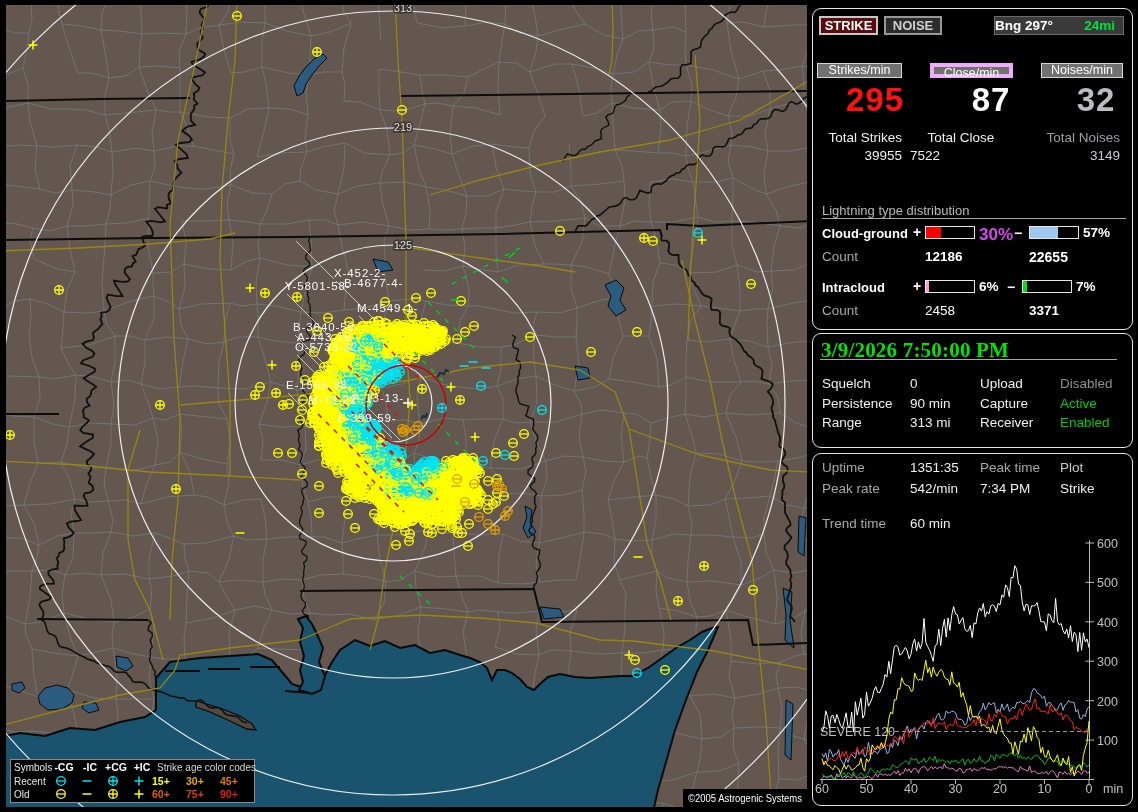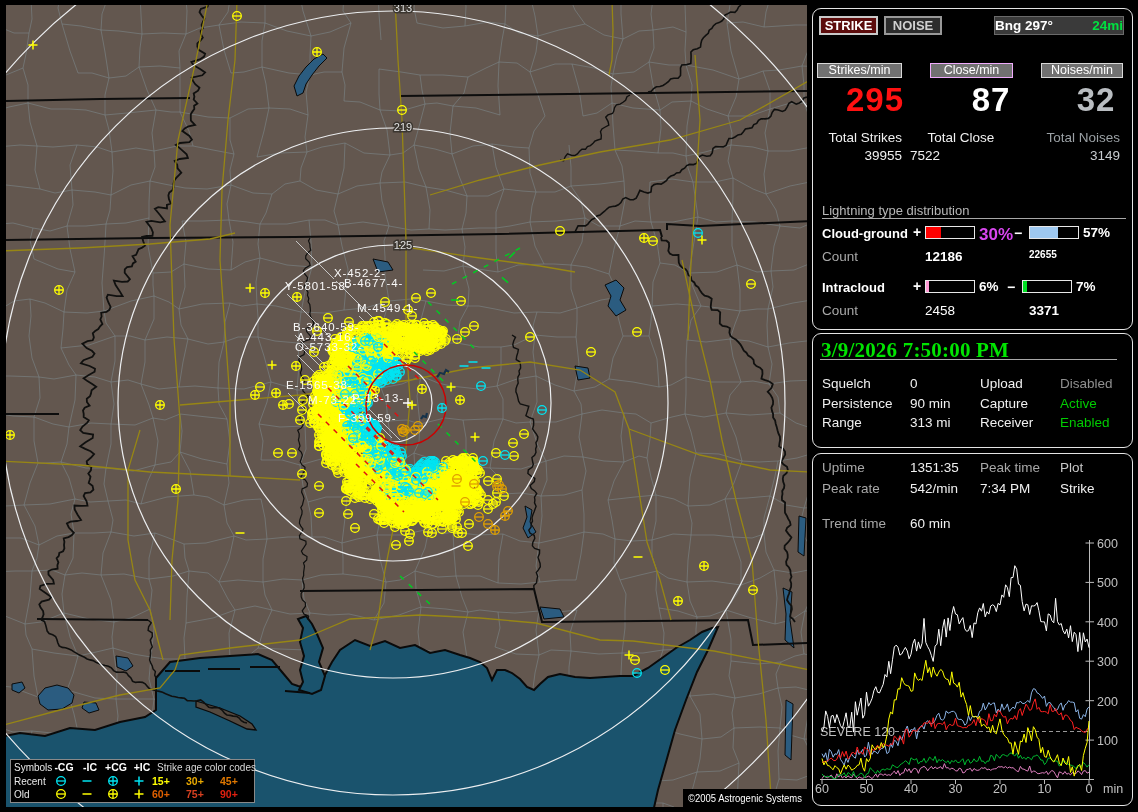--- a/index.html
+++ b/index.html
@@ -3027,24 +3027,24 @@
 </g>
 <rect x="683" y="789" width="124" height="18" fill="#000"></rect>
 <text x="688" y="802" font-size="11" fill="#fff" textLength="114" lengthAdjust="spacingAndGlyphs">©2005 Astrogenic Systems</text>
 </svg>
 
 <div class="panel" style="top:8px;height:322px"></div>
 <div class="panel" style="top:333px;height:115px"></div>
 <div class="panel" style="top:453px;height:353px"></div>
 <div style="position:absolute;left:819px;top:16px;width:59px;height:19px;background:#5c0c0c;border:2px solid #c8c8c8;color:#fff;font-weight:bold;font-size:13px;text-align:center;line-height:15px">STRIKE</div>
 <div style="position:absolute;left:884px;top:16px;width:58px;height:19px;background:#2c2c2c;border:2px solid #989898;color:#d0d0d0;font-weight:bold;font-size:13px;text-align:center;line-height:15px">NOISE</div>
-<div style="position:absolute;left:994px;top:16px;width:130px;height:19px;background:#3a3a3a;border:1px solid #6a6a6a;color:#fff;font-weight:bold;font-size:13.5px;line-height:17px"><span style="">Bng 297°</span><span style="float:right;color:#00e040;padding-right:0">24mi</span></div>
+<div style="position:absolute;left:994px;top:16px;width:130px;height:19px;background:#3a3a3a;border:1px solid #6a6a6a;color:#fff;font-weight:bold;font-size:13.5px;line-height:17px"><span style="">Bng 297°</span><span style="float:right;color:#00e040;padding-right:8px">24mi</span></div>
 
 <div style="position:absolute;left:817px;top:63px;width:85px;height:15px;background:#717171;border:1px solid #d8d8d8;color:#fff;font-size:12.5px;text-align:center;line-height:13px">Strikes/min</div>
-<div style="position:absolute;left:930px;top:63px;width:83px;height:15px;background:#717171;border:1px solid #f0abfc;color:#fff;font-size:12.5px;text-align:center;line-height:13px">Close/min</div>
+<div style="position:absolute;left:930px;top:63px;width:83px;height:15px;background:#717171;border:4px solid #f0abfc;color:#fff;font-size:12.5px;text-align:center;line-height:13px">Close/min</div>
 <div style="position:absolute;left:1041px;top:63px;width:82px;height:15px;background:#717171;border:1px solid #d8d8d8;color:#fff;font-size:12.5px;text-align:center;line-height:13px">Noises/min</div>
 <div style="position:absolute;left:825px;top:81px;width:100px;text-align:center;color:#ff1111;font-size:33px;font-weight:bold;letter-spacing:1px">295</div>
 <div style="position:absolute;left:941px;top:81px;width:100px;text-align:center;color:#fff;font-size:33px;font-weight:bold;letter-spacing:1px">87</div>
 <div style="position:absolute;left:1046px;top:81px;width:100px;text-align:center;color:#b9bdc1;font-size:33px;font-weight:bold;letter-spacing:1px">32</div>
 <div style="position:absolute;left:800px;top:130px;width:102px;text-align:right;color:#f0f0f0;font-size:13.5px">Total Strikes</div>
 <div style="position:absolute;left:800px;top:148px;width:102px;text-align:right;color:#f0f0f0;font-size:13.5px">39955</div>
 <div style="position:absolute;left:910px;top:130px;width:102px;text-align:center;color:#f0f0f0;font-size:13.5px">Total Close</div>
 <div style="position:absolute;left:910px;top:148px;width:102px;text-align:left;color:#f0f0f0;font-size:13.5px">7522</div>
 <div style="position:absolute;left:1018px;top:130px;width:102px;text-align:right;color:#9aa0a4;font-size:13.5px">Total Noises</div>
 <div style="position:absolute;left:1018px;top:148px;width:102px;text-align:right;color:#c8ccd0;font-size:13.5px">3149</div>
@@ -3057,21 +3057,21 @@
     <div style="width:15px;height:11px;background:#ff0000"></div>
   </div>
 <div style="position:absolute;left:979px;top:225px;color:#d946ef;font-size:17px;font-weight:bold">30%</div>
 <div style="position:absolute;left:1014px;top:225px;color:#fff;font-size:14px;font-weight:bold">−</div>
 <div style="position:absolute;left:1029px;top:226px;width:50px;height:13px;border:1px solid #e8e8e8;background:#000">
     <div style="width:28px;height:11px;background:#9ec8f0"></div>
   </div>
 <div style="position:absolute;left:1083px;top:225px;color:#fff;font-size:13.5px;font-weight:bold">57%</div>
 <div style="position:absolute;left:822px;top:249px;color:#a8a8a8;font-size:13.5px">Count</div>
 <div style="position:absolute;left:925px;top:249px;color:#fff;font-size:13.5px;font-weight:bold">12186</div>
-<div style="position:absolute;left:1029px;top:249px;color:#fff;font-size:10px;font-weight:bold">22655</div>
+<div style="position:absolute;left:1029px;top:249px;color:#fff;font-size:14px;font-weight:bold">22655</div>
 <div style="position:absolute;left:822px;top:280px;color:#fff;font-size:13px;font-weight:bold">Intracloud</div>
 <div style="position:absolute;left:913px;top:278px;color:#fff;font-size:14px;font-weight:bold">+</div>
 <div style="position:absolute;left:925px;top:280px;width:50px;height:13px;border:1px solid #e8e8e8;background:#000">
     <div style="width:3px;height:11px;background:#ff9ad5"></div>
   </div>
 <div style="position:absolute;left:979px;top:279px;color:#fff;font-size:13.5px;font-weight:bold">6%</div>
 <div style="position:absolute;left:1007px;top:279px;color:#fff;font-size:14px;font-weight:bold">−</div>
 <div style="position:absolute;left:1022px;top:280px;width:50px;height:13px;border:1px solid #e8e8e8;background:#000">
     <div style="width:4px;height:11px;background:#00dd22"></div>
   </div>

